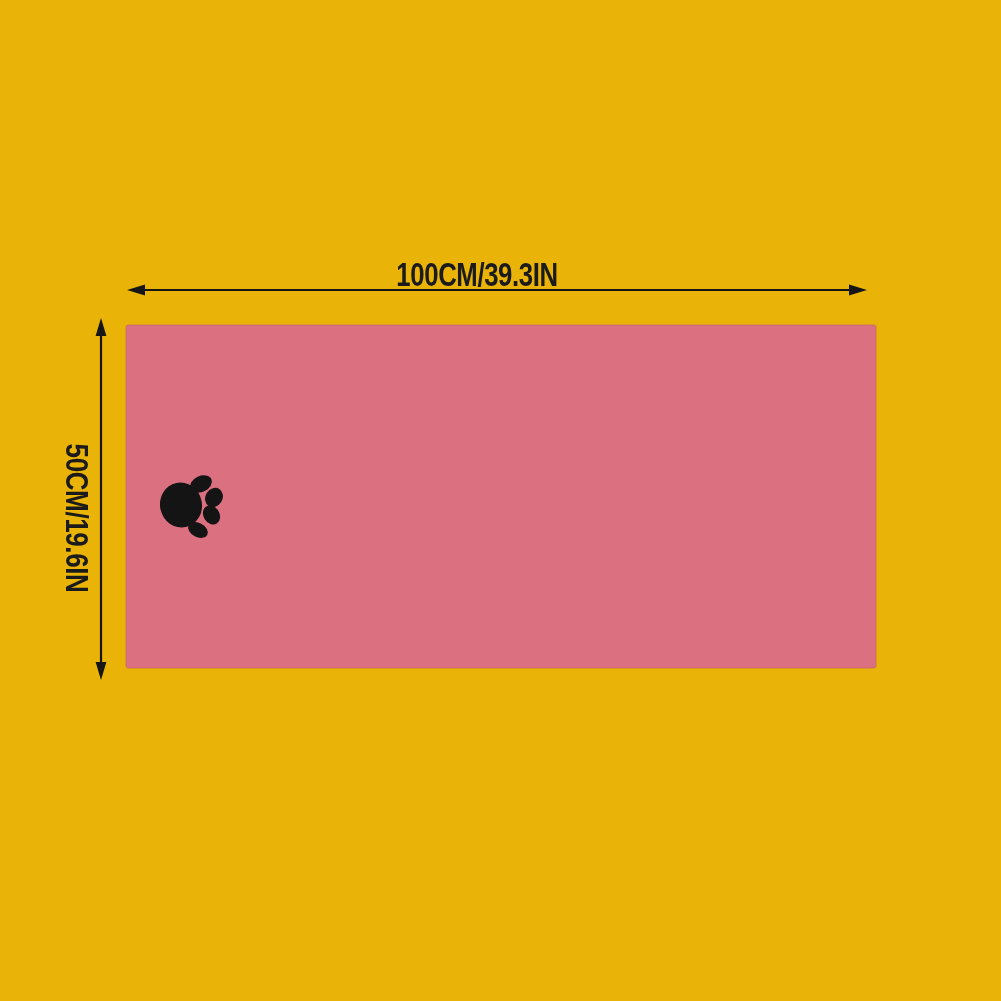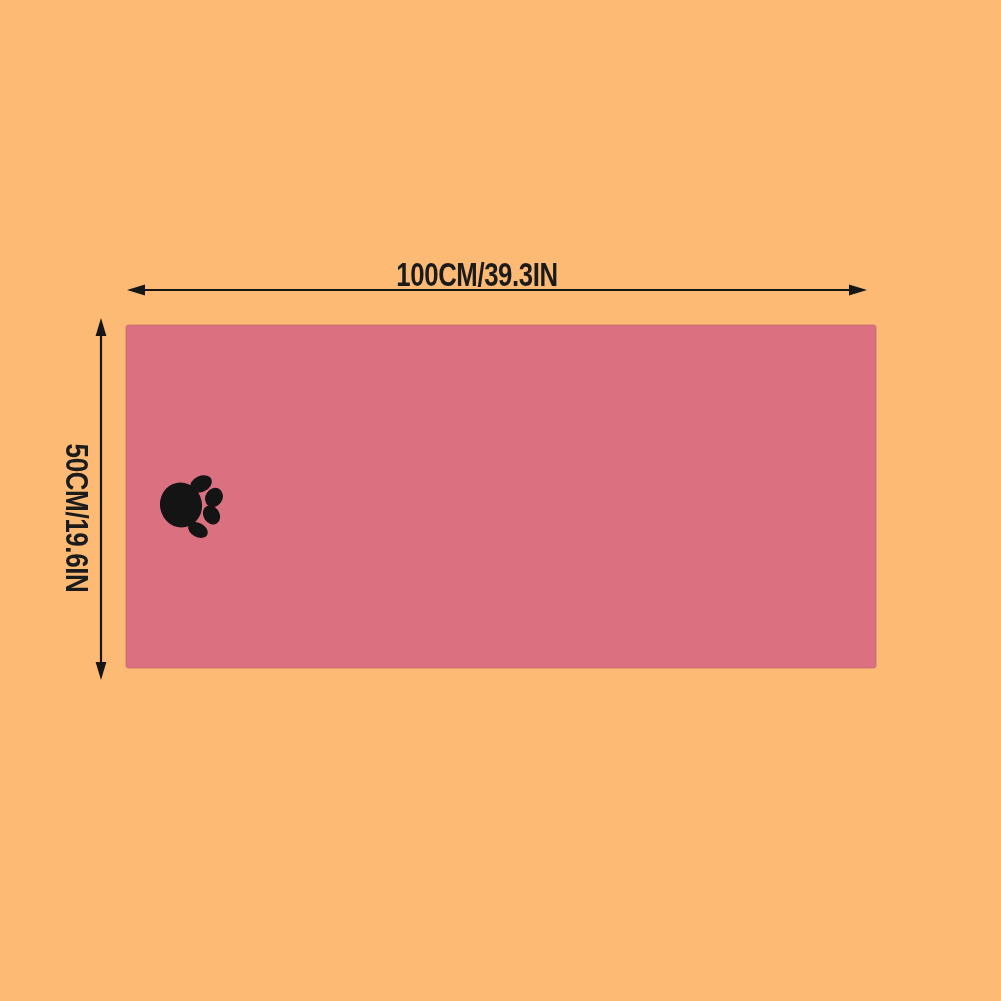--- a/index.html
+++ b/index.html
@@ -4,21 +4,21 @@
 <style>
   html, body {
     margin: 0;
     padding: 0;
     background: #ffffff;
   }
   .canvas {
     position: relative;
     width: 1001px;
     height: 1001px;
-    background: #fdba74;
+    background: #eab308;
     overflow: hidden;
     font-family: "Liberation Sans", "DejaVu Sans", sans-serif;
   }
   .diagram-svg {
     position: absolute;
     left: 0;
     top: 0;
     width: 1001px;
     height: 1001px;
     display: block;

